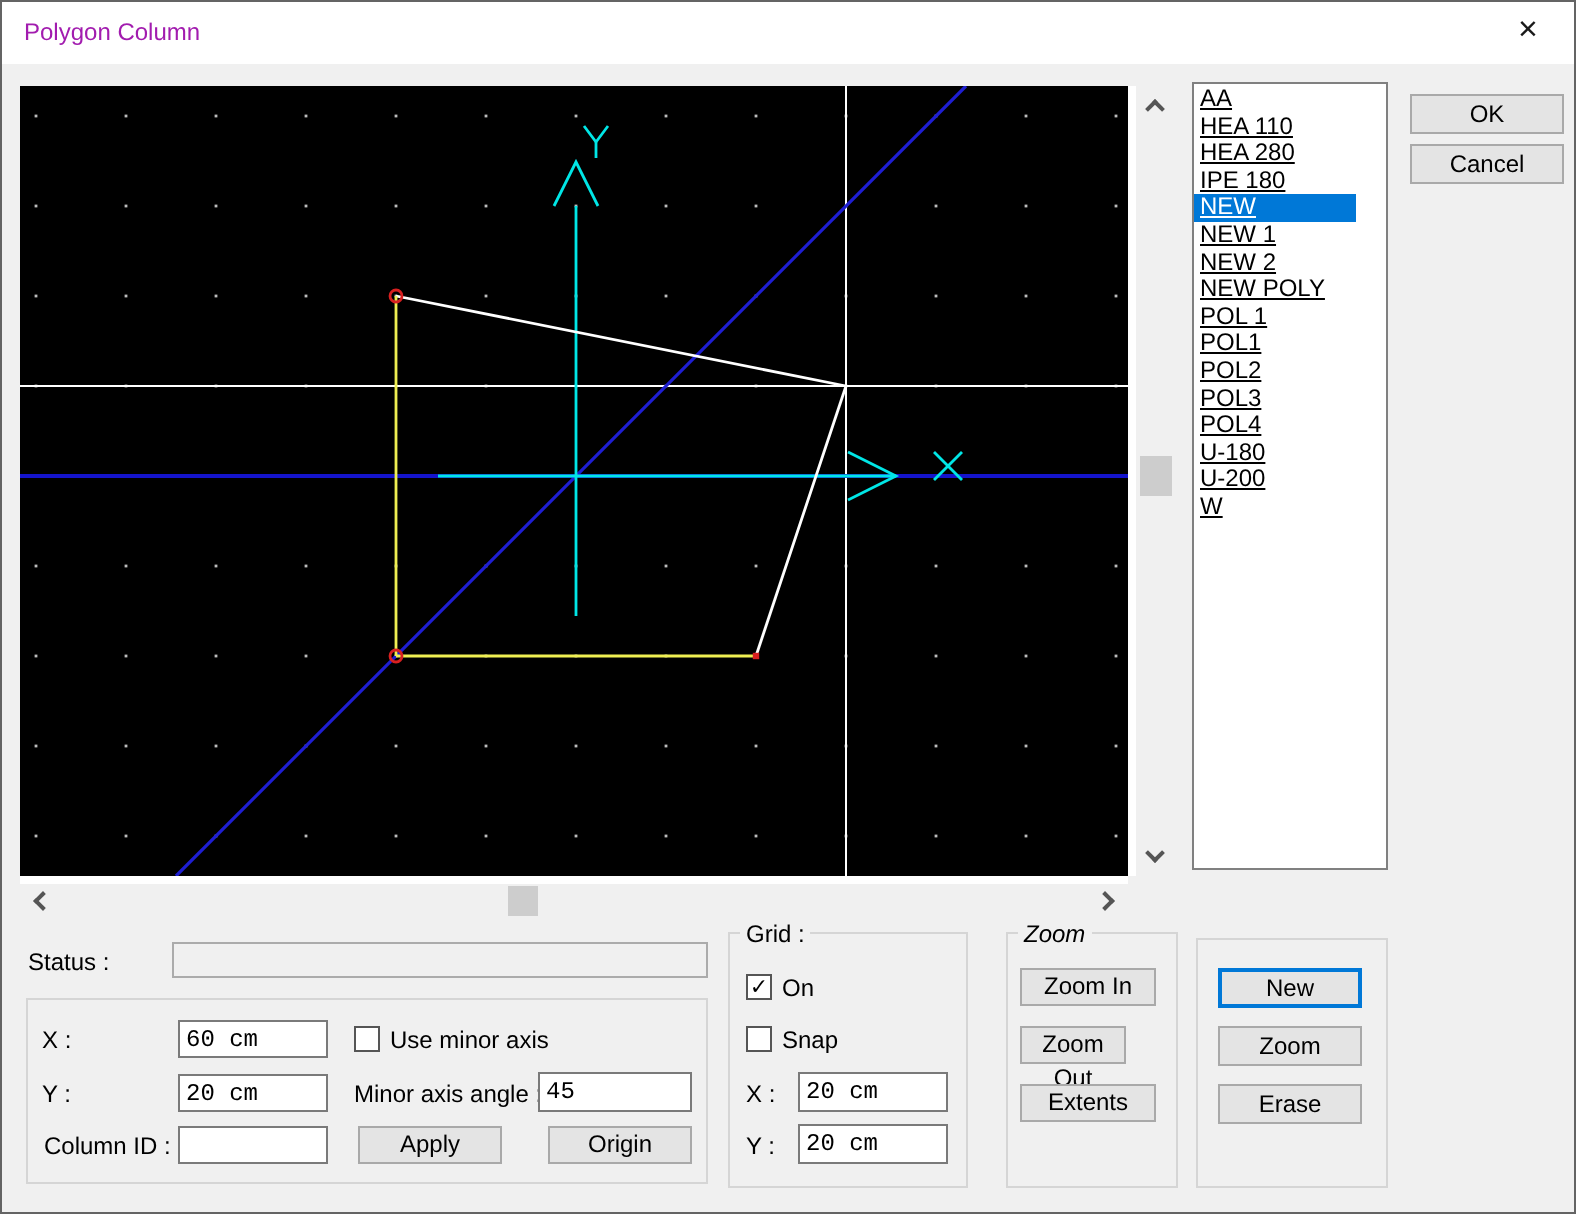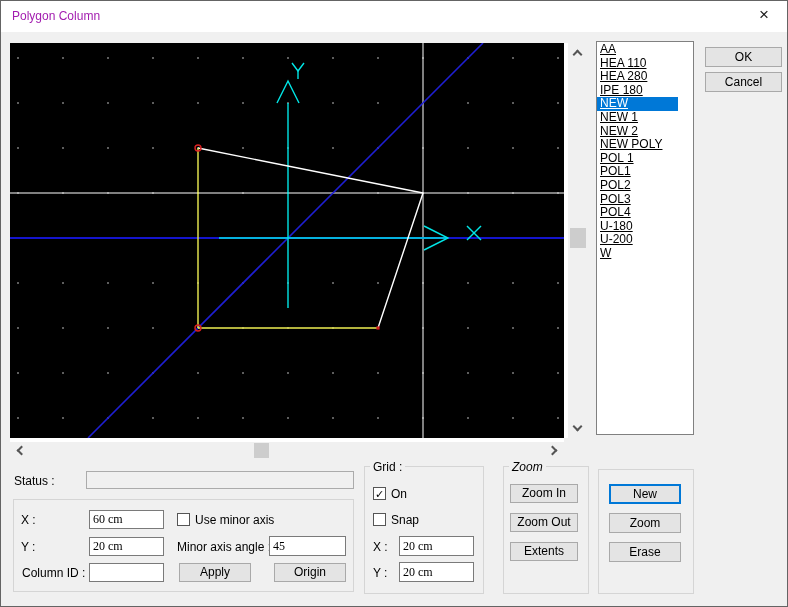--- a/index.html
+++ b/index.html
@@ -27,28 +27,28 @@
              border:1px solid #808080; padding:1px 0 0 0; overflow:hidden; }
   .lb-item { height:13.6px; line-height:13.6px; padding-left:3px; font-size:12px; white-space:nowrap;text-decoration:underline; }
   .lb-item.selected { background:#0078D7; color:#FFFFFF; width:81px; }
   .btn { position:absolute; background:#E4E4E4; border:1px solid #A9A9A9; font-size:12px;
          text-align:center; color:#000; font-family:"Liberation Sans", sans-serif; }
   .btn-ok     { left:704px; top:46px;  width:77px; height:20px; line-height:18px; }
   .btn-cancel { left:704px; top:71px;  width:77px; height:20px; line-height:18px; }
   .btn-apply  { left:178px; top:562px; width:72px; height:19px; line-height:17px; }
   .btn-origin { left:273px; top:562px; width:72px; height:19px; line-height:17px; }
   .btn-zin    { left:509px; top:483px; width:68px; height:19px; line-height:17px; }
-  .btn-zout   { left:509px; top:512px; width:68px; height:19px; line-height:17px; }
+  .btn-zout   { left:509px; top:512px; width:53px; height:19px; line-height:17px; }
   .btn-ext    { left:509px; top:541px; width:68px; height:19px; line-height:17px; }
   .btn-new    { left:608px; top:483px; width:72px; height:20px; line-height:16px; border:2px solid #0078D7; }
   .btn-save   { left:608px; top:512px; width:72px; height:20px; line-height:18px; }
   .btn-erase  { left:608px; top:541px; width:72px; height:20px; line-height:18px; }
   .lbl { position:absolute; font-size:12px; white-space:nowrap; }
   .inp { position:absolute; background:#FFFFFF; border:1px solid #7A7A7A; font-size:12px;
-         padding:0 3px; font-family:Liberation Serif, serif; color:#000; }
+         padding:0 3px; font-family:Liberation Mono, monospace; color:#000; }
   .statusbox { position:absolute; left:85px; top:470px; width:268px; height:18px;
                background:#F0F0F0; border:1px solid #ABABAB; }
   .group { position:absolute; border:1px solid #D5D5D5; }
   .g1 { left:12px;  top:498px; width:341px; height:93px;  }
   .g2 { left:363px; top:465px; width:120px; height:128px; }
   .g3 { left:502px; top:465px; width:86px;  height:128px; }
   .g4 { left:597px; top:468px; width:96px;  height:125px; }
   .legend { position:absolute; top:459px; background:#F0F0F0; padding:0 3px; font-size:12px;text-align:center; }
   .cb { position:absolute; width:13px; height:13px; background:#FFFFFF; border:1px solid #555;
         font-size:11px; line-height:12px; text-align:center; color:#000; }

